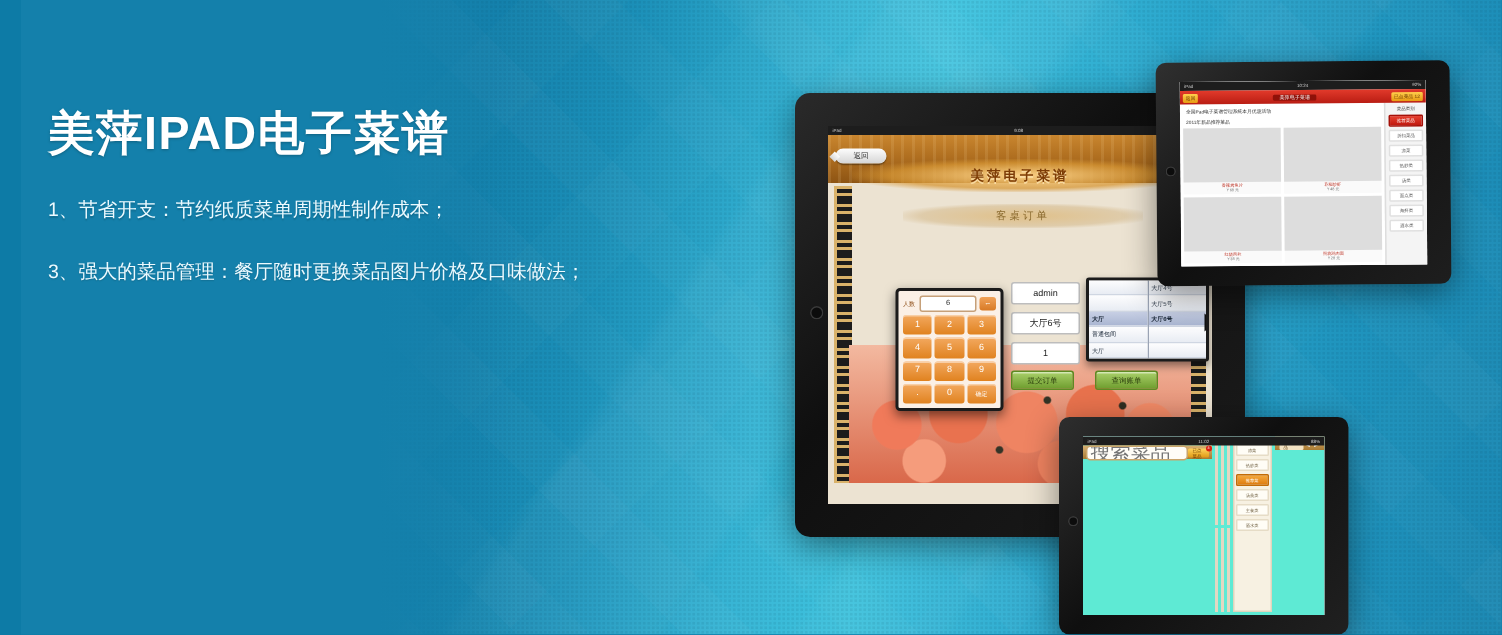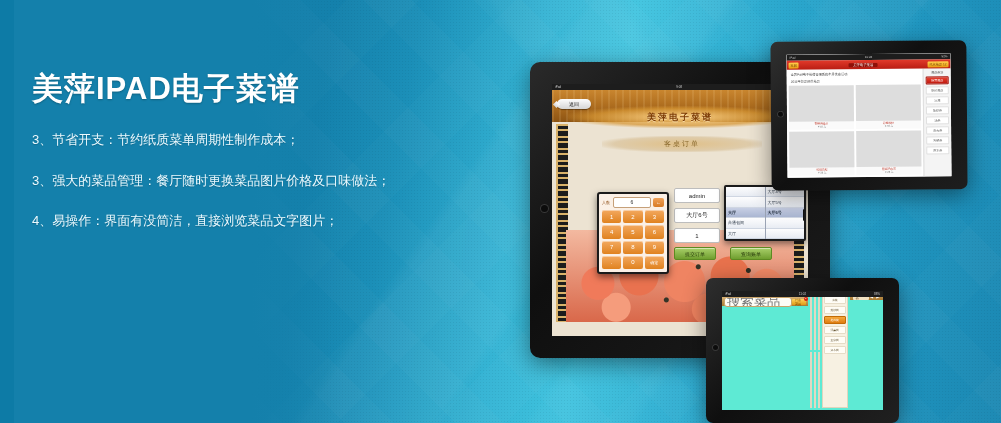--- a/index.html
+++ b/index.html
@@ -213,23 +213,22 @@
 <div id="stage">
 
   <div class="bg-base"></div>
   <div class="bg-diag"></div>
   <div class="bg-diag2"></div>
   <div class="bg-dots"></div>
   <div class="bg-leftflat"></div>
 
   <div class="copy">
     <h1 class="headline">美萍IPAD电子菜谱</h1>
-    <p class="bullet">3、节省开支：节约纸质菜单周期性制作成本；</p>
+    <p class="bullet">1、节省开支：节约纸质菜单周期性制作成本；</p>
     <p class="bullet">3、强大的菜品管理：餐厅随时更换菜品图片价格及口味做法；</p>
-    <p class="bullet">4、易操作：界面有没简洁，直接浏览菜品文字图片；</p>
   </div>
 
   <div class="tablet" id="tablet-main">
     <div class="home-btn"></div>
     <div class="screen">
       <div class="app-main">
 
         <div class="statusbar">
           <span>iPad</span>
           <span>9:08</span>

